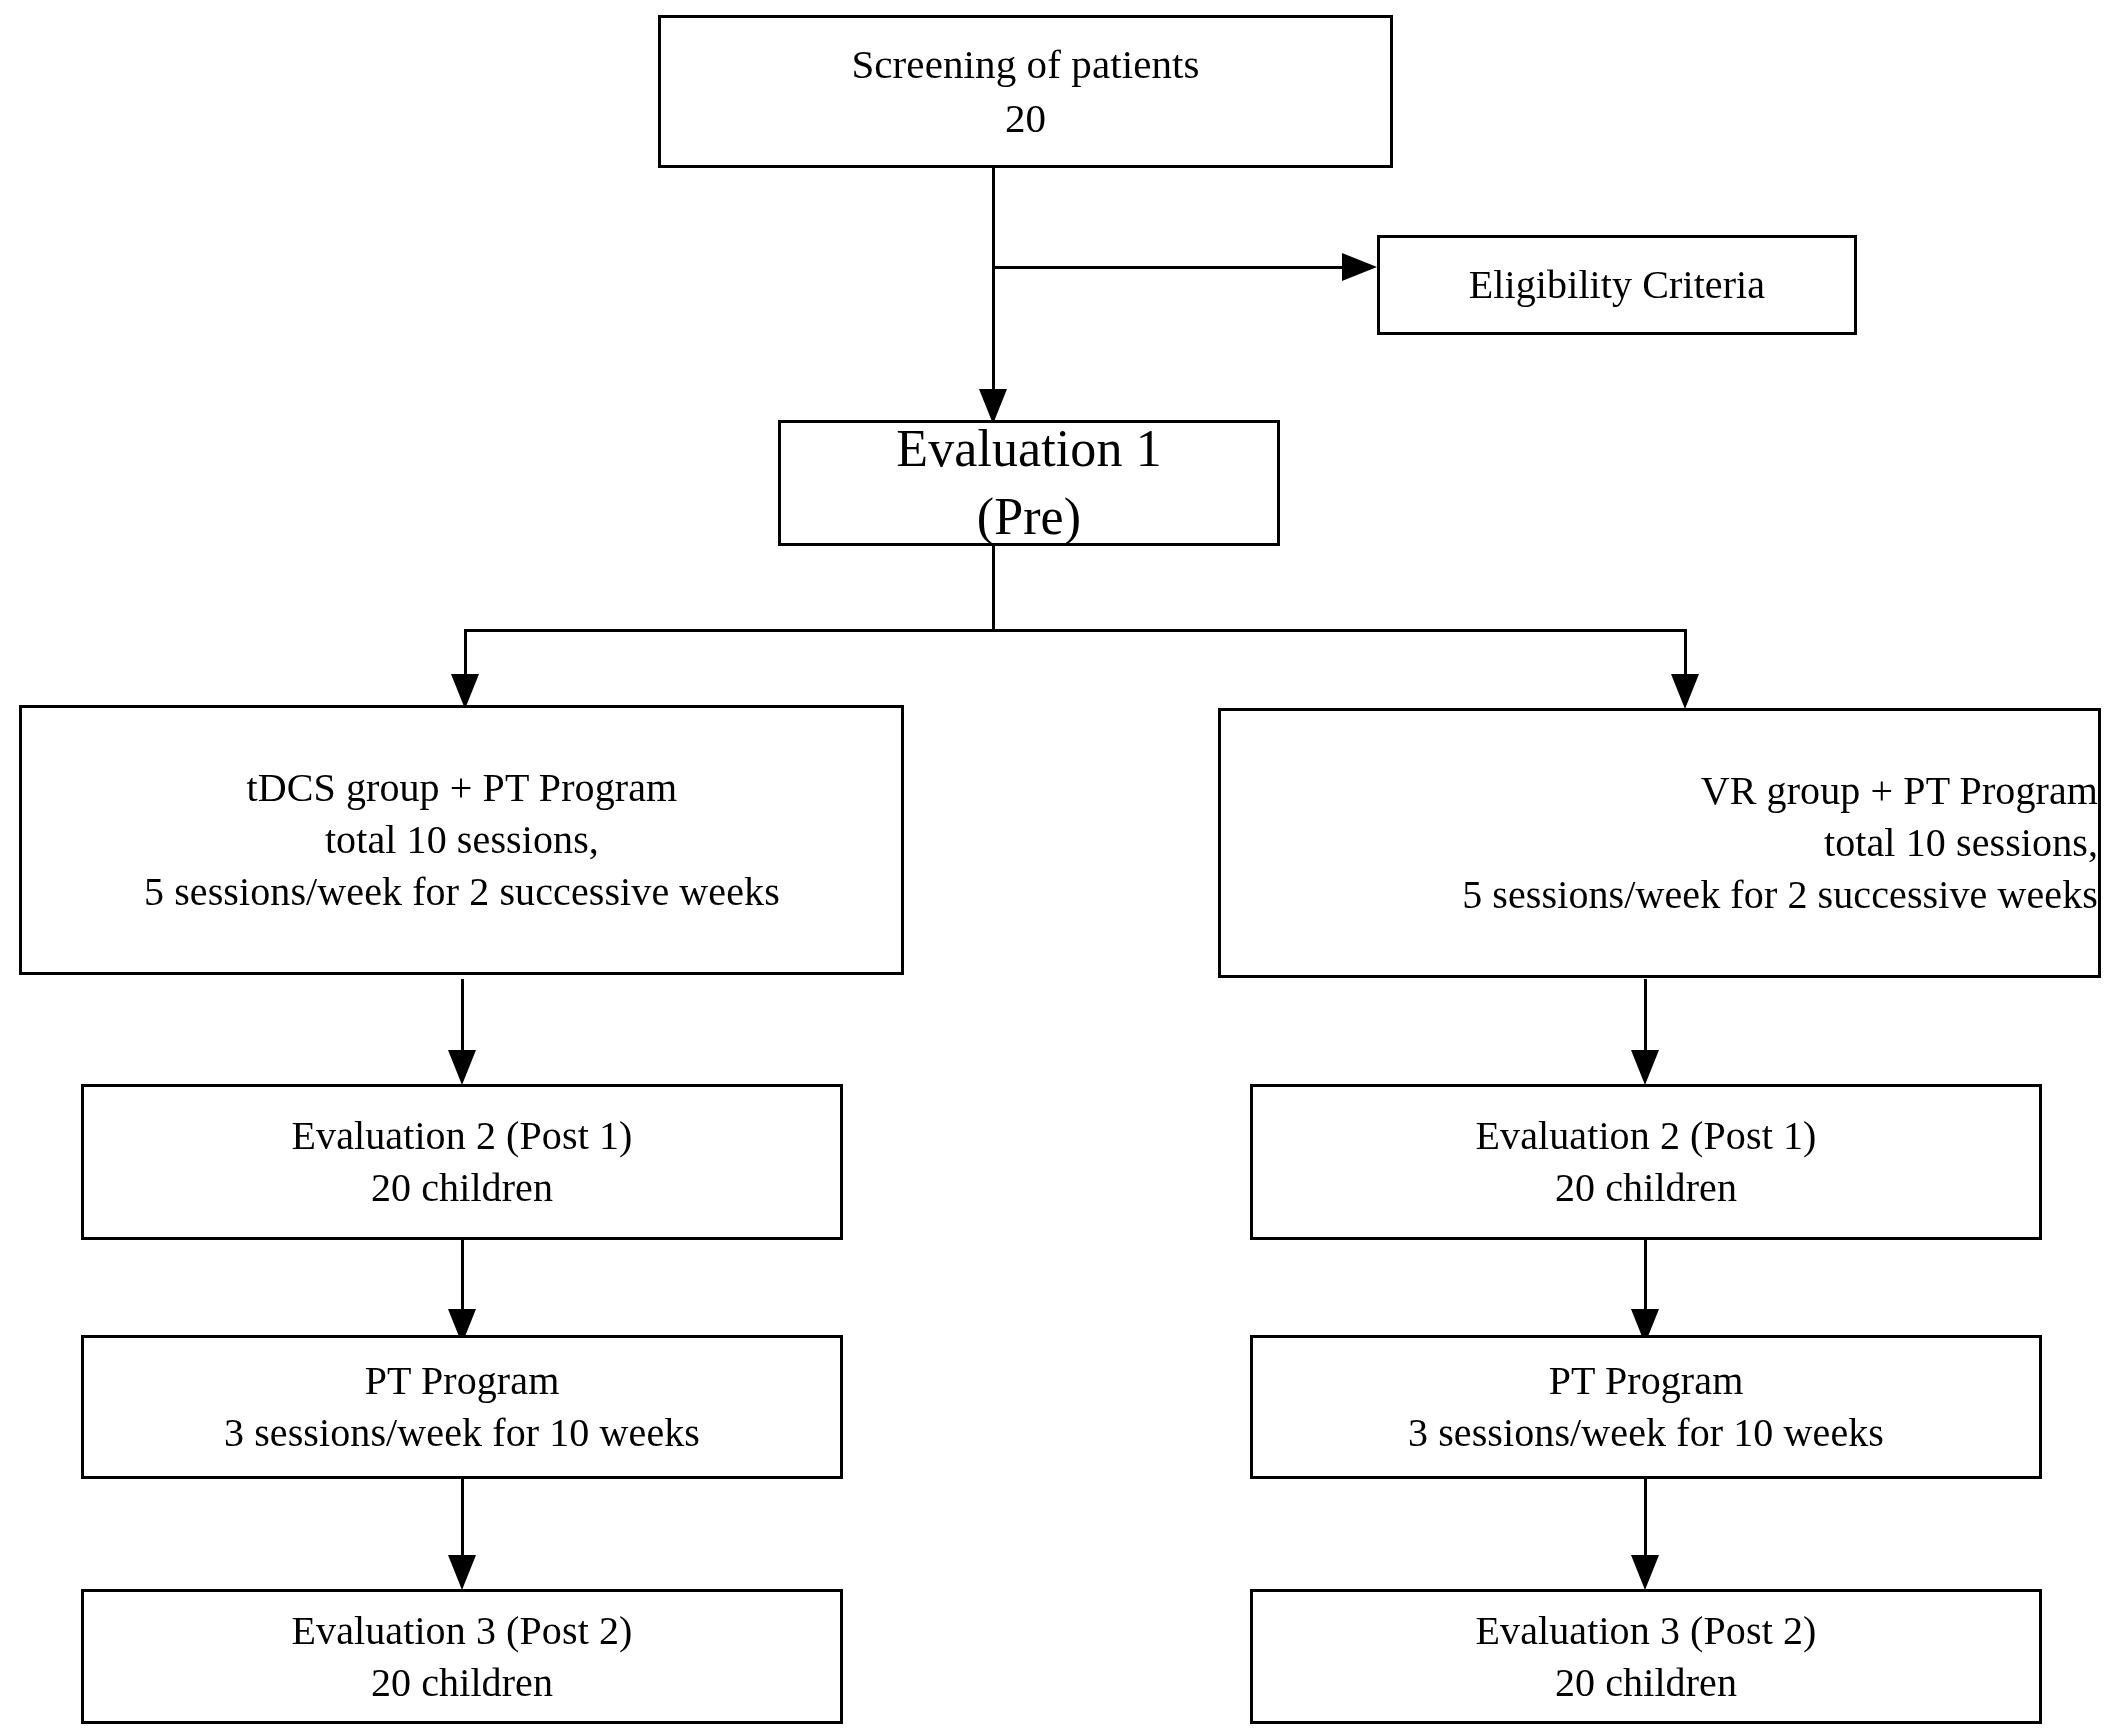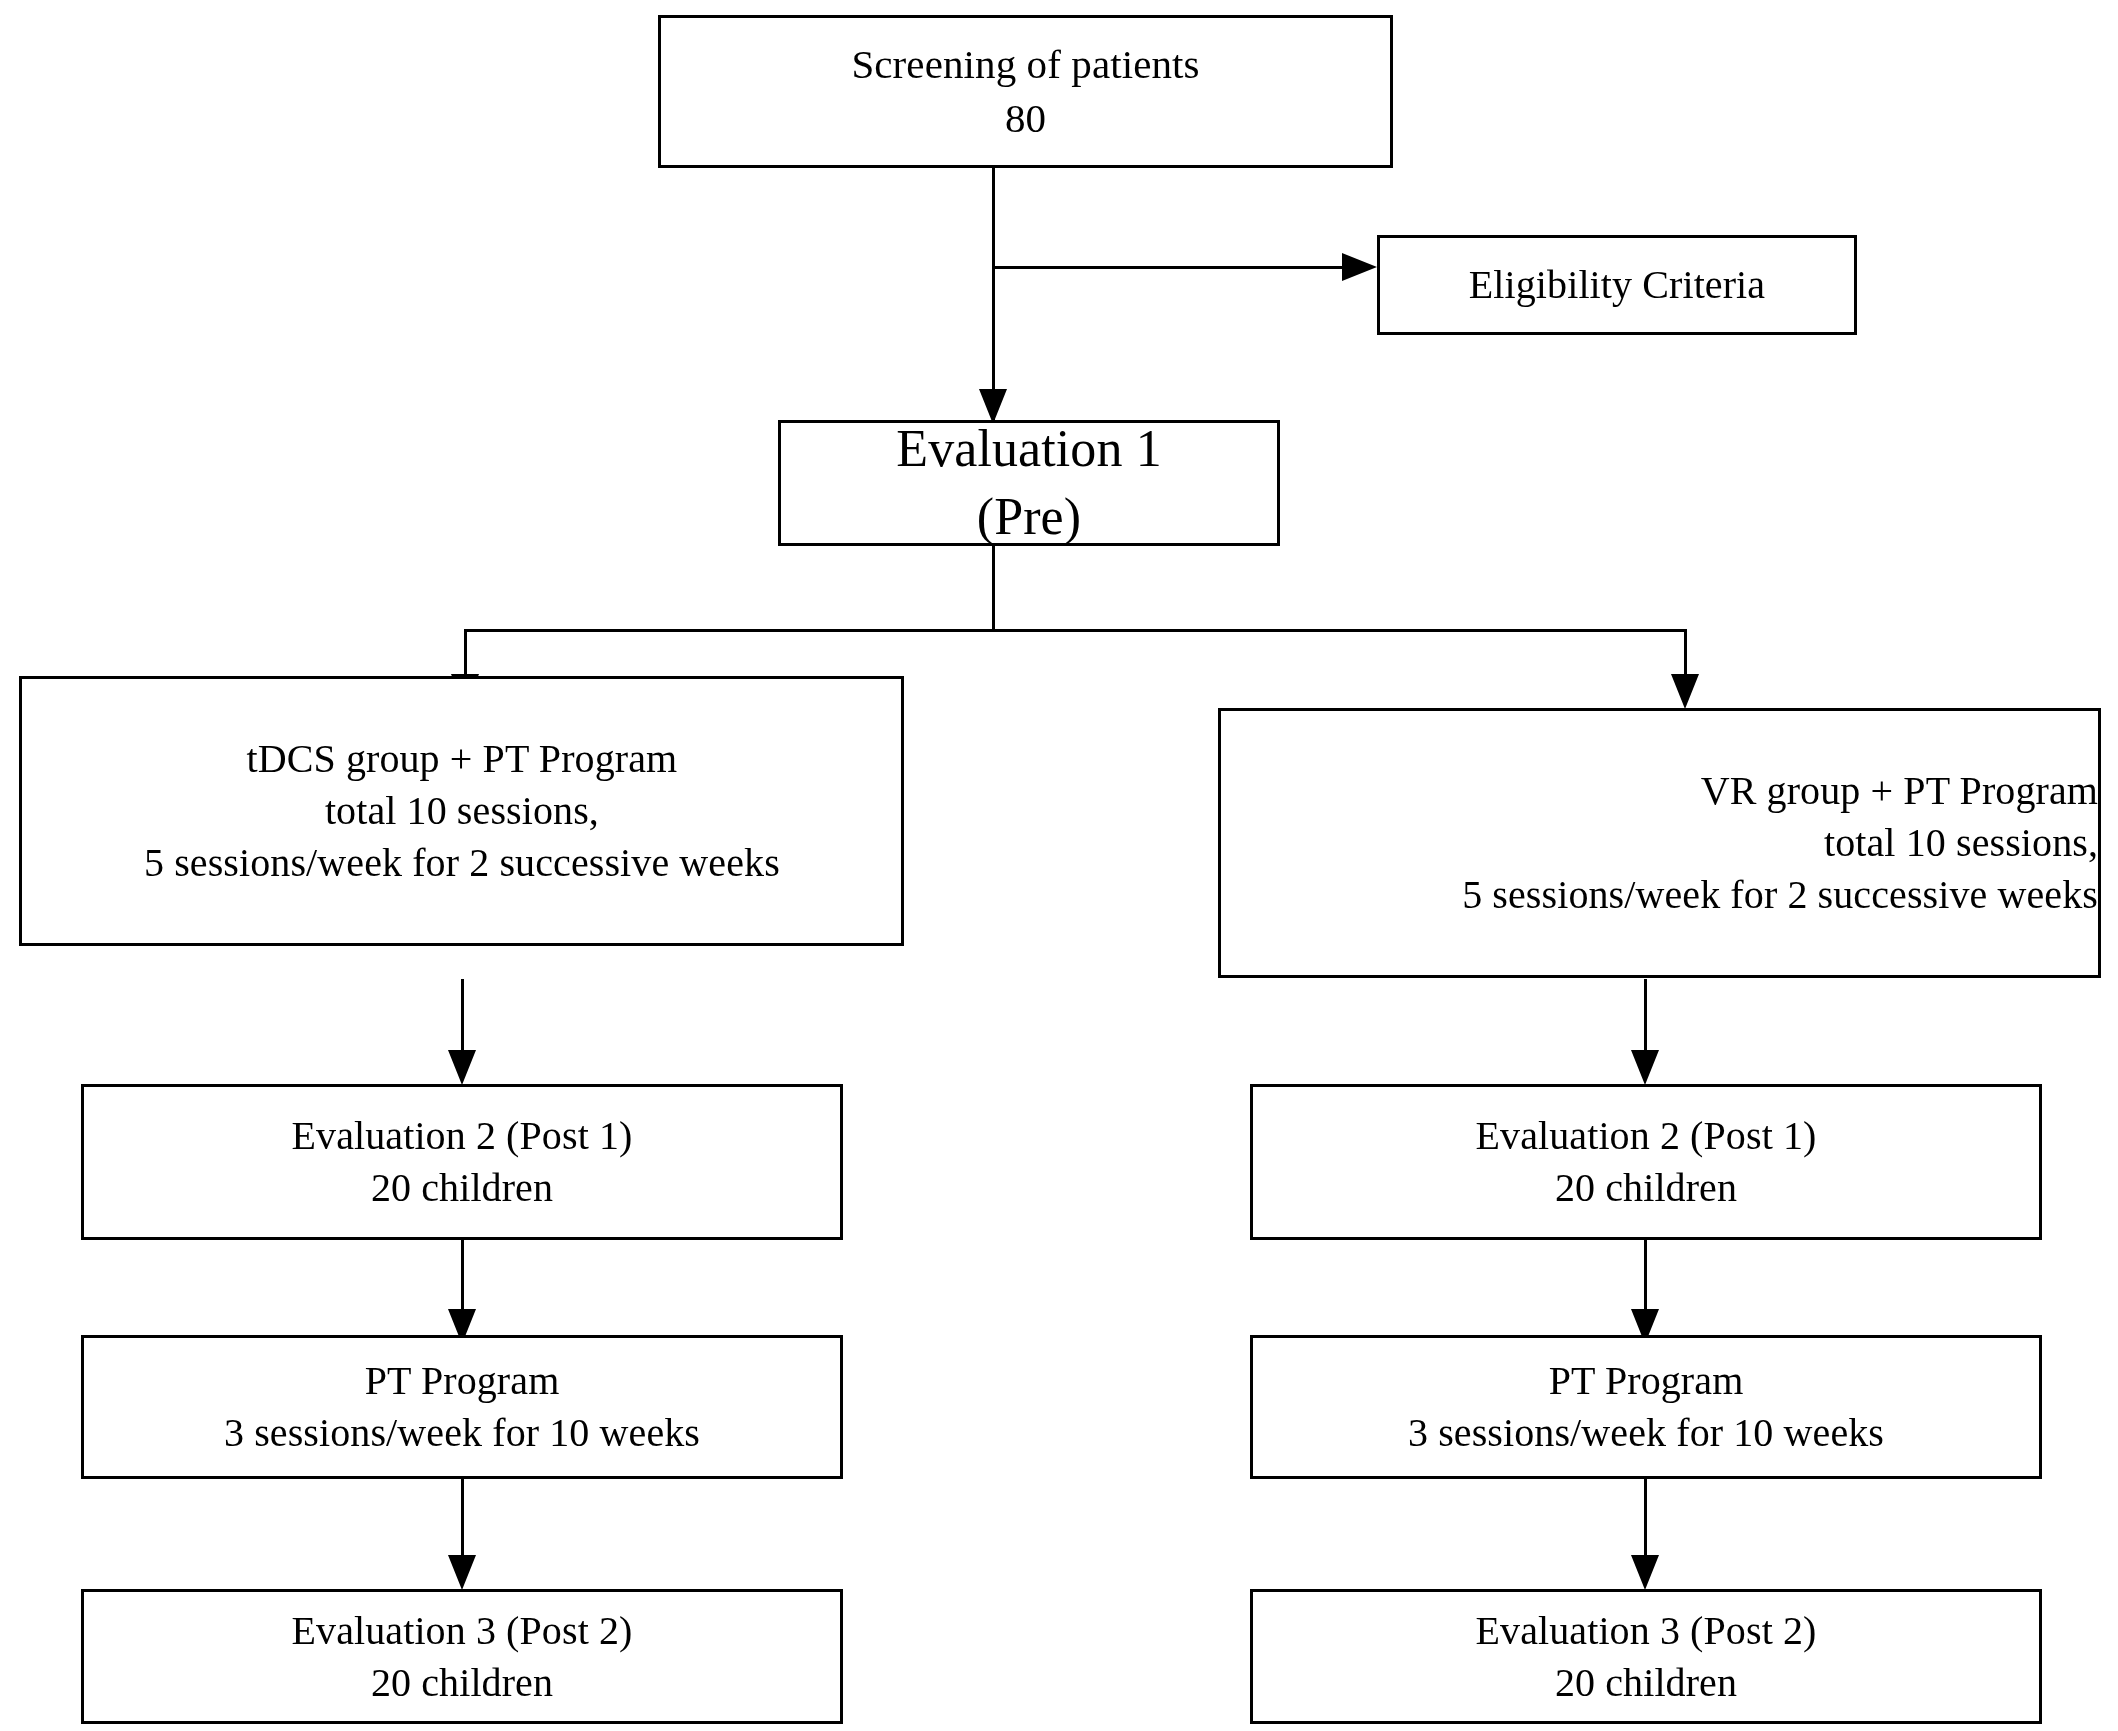--- a/index.html
+++ b/index.html
@@ -65,21 +65,21 @@
     border-left: 35px solid #000000;
   }
 </style>
 </head>
 <body>
 
 <div id="canvas">
 
   <div class="node" style="left:658px; top:15px; width:735px; height:153px; font-size:41px;">
     <span class="ln">Screening of patients</span>
-    <span class="ln">80</span>
+    <span class="ln">20</span>
   </div>
 
   <div class="vline" style="left:992px; top:168px; height:257px;"></div>
 
   <div class="hline" style="left:992px; top:266px; width:350px;"></div>
   <div class="arrow-right" style="left:1342px; top:253px;"></div>
 
   <div class="arrow-down" style="left:979px; top:389px;"></div>
 
   <div class="node" style="left:1377px; top:235px; width:480px; height:100px; font-size:40px;">
@@ -91,21 +91,21 @@
     <span class="ln">(Pre)</span>
   </div>
 
   <div class="vline" style="left:992px; top:546px; height:84px;"></div>
   <div class="hline" style="left:464px; top:629px; width:1222px;"></div>
   <div class="vline" style="left:464px; top:629px; height:54px;"></div>
   <div class="vline" style="left:1684px; top:629px; height:54px;"></div>
   <div class="arrow-down" style="left:451px; top:674px;"></div>
   <div class="arrow-down" style="left:1671px; top:674px;"></div>
 
-  <div class="node" style="left:19.4px; top:676px; width:885px; height:270px; font-size:40px;">
+  <div class="node" style="left:19.4px; top:705px; width:885px; height:270px; font-size:40px;">
     <span class="ln">tDCS group + PT Program</span>
     <span class="ln">total 10 sessions,</span>
     <span class="ln">5 sessions/week for 2 successive weeks</span>
   </div>
 
   <div class="vline" style="left:461px; top:979px; height:79px;"></div>
   <div class="arrow-down" style="left:448px; top:1050px;"></div>
 
   <div class="node" style="left:81px; top:1084px; width:762px; height:156px; font-size:40px;">
     <span class="ln">Evaluation 2 (Post 1)</span>

